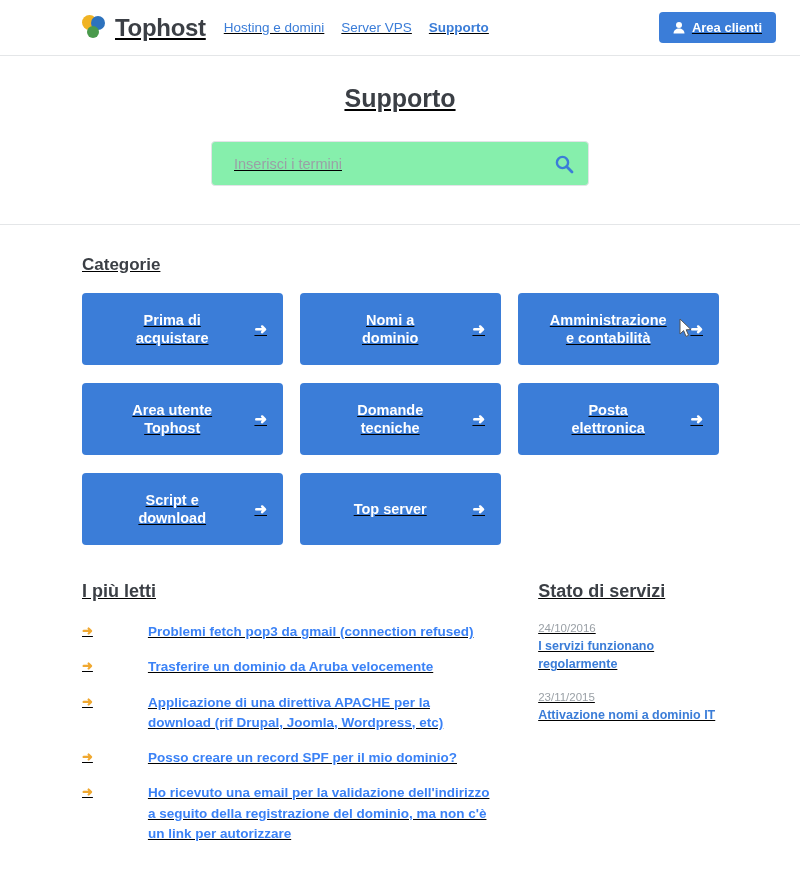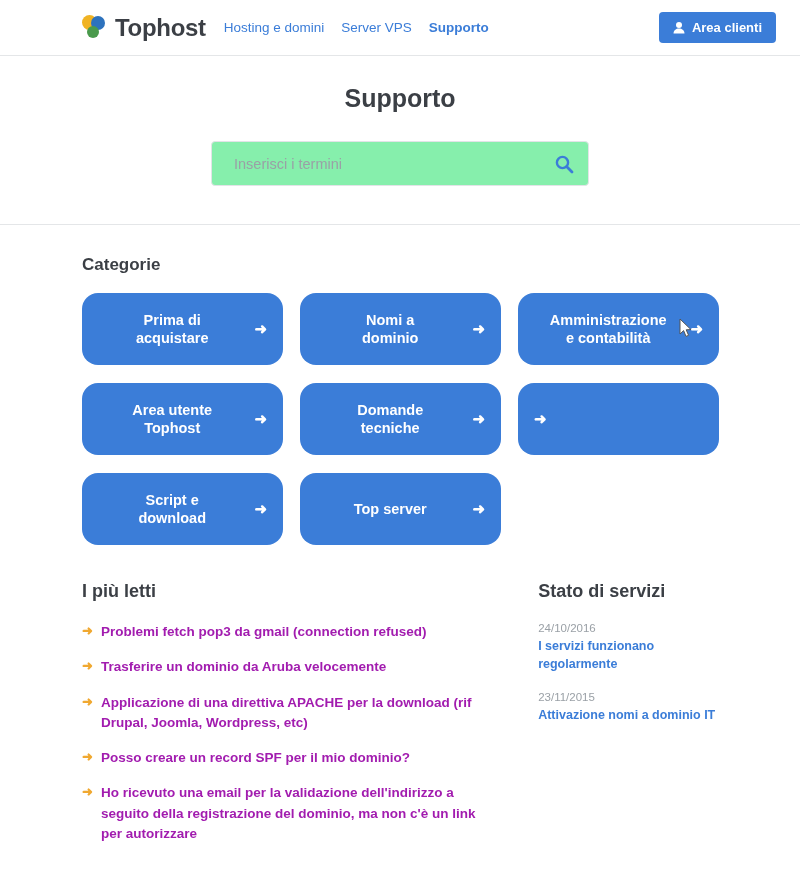--- a/index.html
+++ b/index.html
@@ -3,21 +3,21 @@
 <meta charset="utf-8">
 <style>
   * { box-sizing: border-box; }
   html, body {
     margin: 0; padding: 0;
     width: 800px; height: 877px;
     background: #ffffff;
     font-family: "Liberation Sans", sans-serif;
     overflow: hidden;
   }
-  .page { width: 800px; height: 877px; position: relative; background: #fff; }
+  .page { width: 800px; height: 877px; position: relative; background: #fff; text-decoration: underline; }
 
   
   .header {
     height: 56px;
     border-bottom: 1px solid #e4e6e8;
     display: flex;
     align-items: center;
     padding: 0 24px 0 82px;
     background: #fff;
   }
@@ -94,21 +94,21 @@
     color: #3b3f45;
     margin: 0 0 18px;
   }
   .cat-grid {
     display: grid;
     grid-template-columns: repeat(3, 201px);
     gap: 18px 17px;
   }
   .cat-card {
     background: #3b7dd8;
-    border-radius: 16px;
+    border-radius: 4px;
     height: 72px;
     display: flex;
     align-items: center;
     padding: 0 16px;
     cursor: pointer;
     position: relative;
   }
   .cat-label {
     flex: 1;
     text-align: center;
@@ -141,25 +141,26 @@
     cursor: pointer;
   }
   .article-arrow {
     color: #f0a830;
     font-size: 13px;
     font-weight: bold;
     margin-right: 8px;
     line-height: 1.45;
   }
   .article-link {
-    color: #a21caf;
+    color: #3b82f6;
     font-size: 13.5px;
     font-weight: bold;
     line-height: 1.5;
     text-decoration: none;
+    margin-left: 47px;
   }
   .status-col { width: 200px; margin-left: 35px; }
   .status-item { margin-bottom: 18px; }
   .status-date {
     color: #9aa0a6;
     font-size: 11.5px;
     margin-bottom: 3px;
   }
   .status-link {
     color: #3b7dd8;
@@ -239,20 +240,22 @@
         <span class="cat-label">Area utente
 Tophost</span>
         <span class="cat-arrow">➜</span>
       </div>
       <div class="cat-card">
         <span class="cat-label">Domande
 tecniche</span>
         <span class="cat-arrow">➜</span>
       </div>
       <div class="cat-card">
+        <span class="cat-label">Posta
+elettronica</span>
         <span class="cat-arrow">➜</span>
       </div>
       <div class="cat-card">
         <span class="cat-label">Script e
 download</span>
         <span class="cat-arrow">➜</span>
       </div>
       <div class="cat-card">
         <span class="cat-label">Top server</span>
         <span class="cat-arrow">➜</span>

